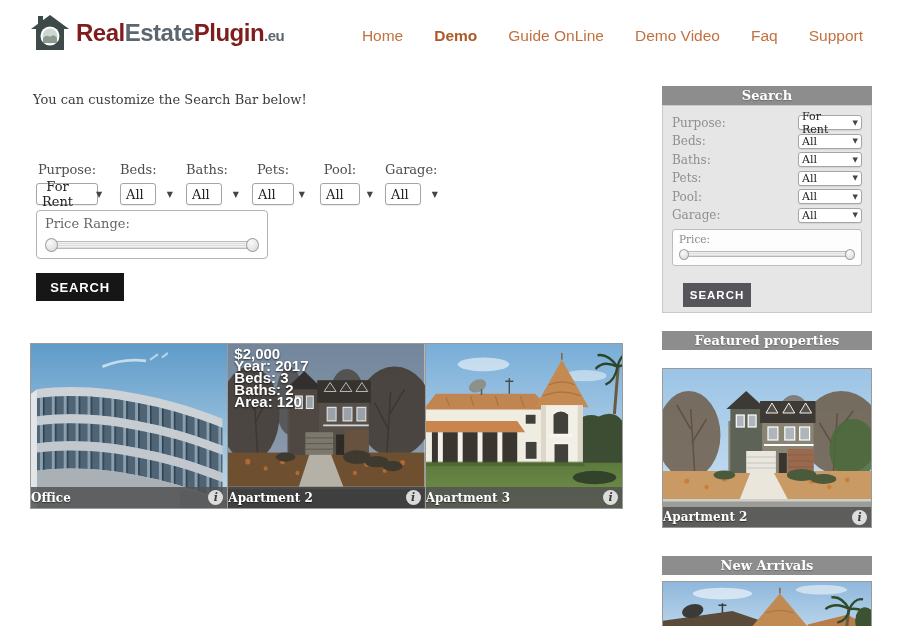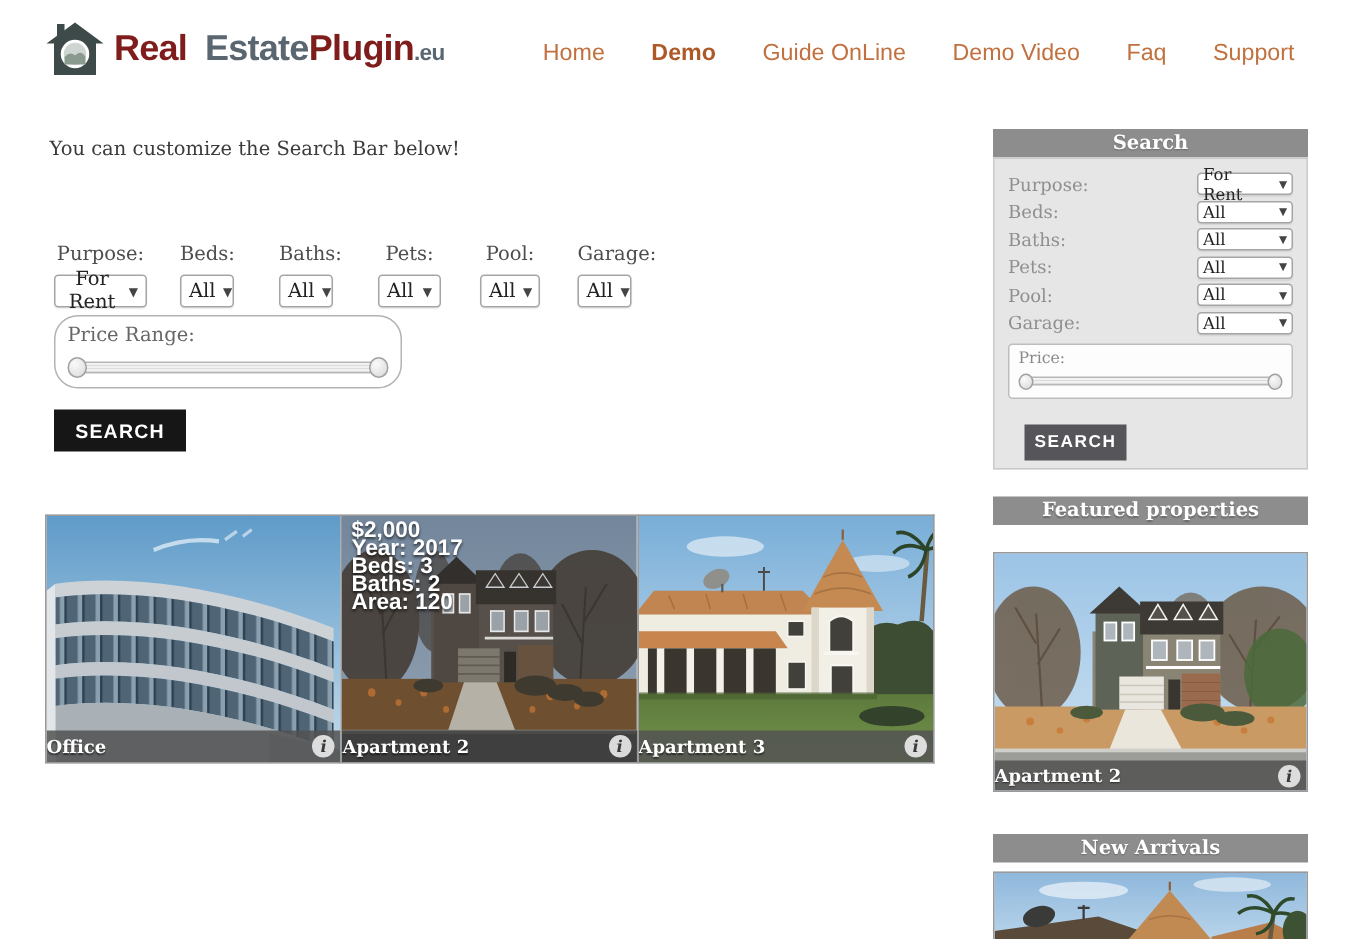--- a/index.html
+++ b/index.html
@@ -6,45 +6,45 @@
   html,body { background:#ffffff; }
   .page {
     position:relative; width:900px; height:626px; background:#fff;
     overflow:hidden; font-family:"Liberation Sans", sans-serif;
   }
   
   .logo { position:absolute; left:30px; top:14px; display:flex; align-items:center; cursor:pointer; }
   .logo-icon { width:40px; height:38px; margin-right:6px; }
   .logo-text { font-size:24px; font-weight:700; letter-spacing:-0.5px; }
   .logo-text .orange { color:#7f1d1d; }
-  .logo-text .gray { color:#5b6770;margin-left:12px; }
+  .logo-text .gray { color:#5b6770; }
   .logo-text .tld { font-size:15px; color:#5b6770; font-weight:700; }
   .nav { position:absolute; top:27px; right:37px; display:flex; gap:31px; }
   .nav-item { font-size:15.5px; color:#c1713f; cursor:pointer; }
   .nav-item.active { color:#ad5a28; font-weight:bold; }
   
   .heading {
     position:absolute; left:33px; top:92px;
     font-family:"DejaVu Serif", serif; font-size:13px; color:#3b3b3b;
   }
   .fieldgroup { position:absolute; text-align:center; }
   .fieldgroup .flabel {
     display:block; font-family:"DejaVu Serif", serif; font-size:13px;
     color:#4e4e4e; margin-bottom:6px;
   }
   .fakeselect {
     height:22px; background:#fff; border:1px solid #a5a5a5; border-radius:3px;
     display:flex; align-items:center; justify-content:space-between;
     padding:0 5px; cursor:pointer; font-family:"DejaVu Serif", serif;
-    font-size:13px; color:#222; box-shadow:0 1px 1px rgba(0,0,0,0.08);
+    font-size:13px; color:#222; box-shadow:0 1px 1px rgba(0,0,0,0.08);gap:18px;
   }
   .fakeselect .arrow { font-size:8px; color:#444; margin-left:5px; }
   .pricebox {
     position:absolute; left:36px; top:210px; width:232px; height:49px;
-    border:1px solid #b3b3b3; border-radius:16px; background:#fff; padding:5px 8px;
+    border:1px solid #b3b3b3; border-radius:4px; background:#fff; padding:5px 8px;
   }
   .pricebox .plabel { font-family:"DejaVu Serif", serif; font-size:13px; color:#666; }
   .slider { position:relative; margin-top:7px; height:14px; }
   .slider .track {
     position:absolute; left:2px; right:2px; top:3px; height:8px;
     border:1px solid #b8b8b8; border-radius:4px;
     background:repeating-linear-gradient(180deg,#f2f2f2 0 1px,#dcdcdc 1px 2px);
   }
   .slider .handle {
     position:absolute; top:0; width:13px; height:14px; border-radius:50%;

